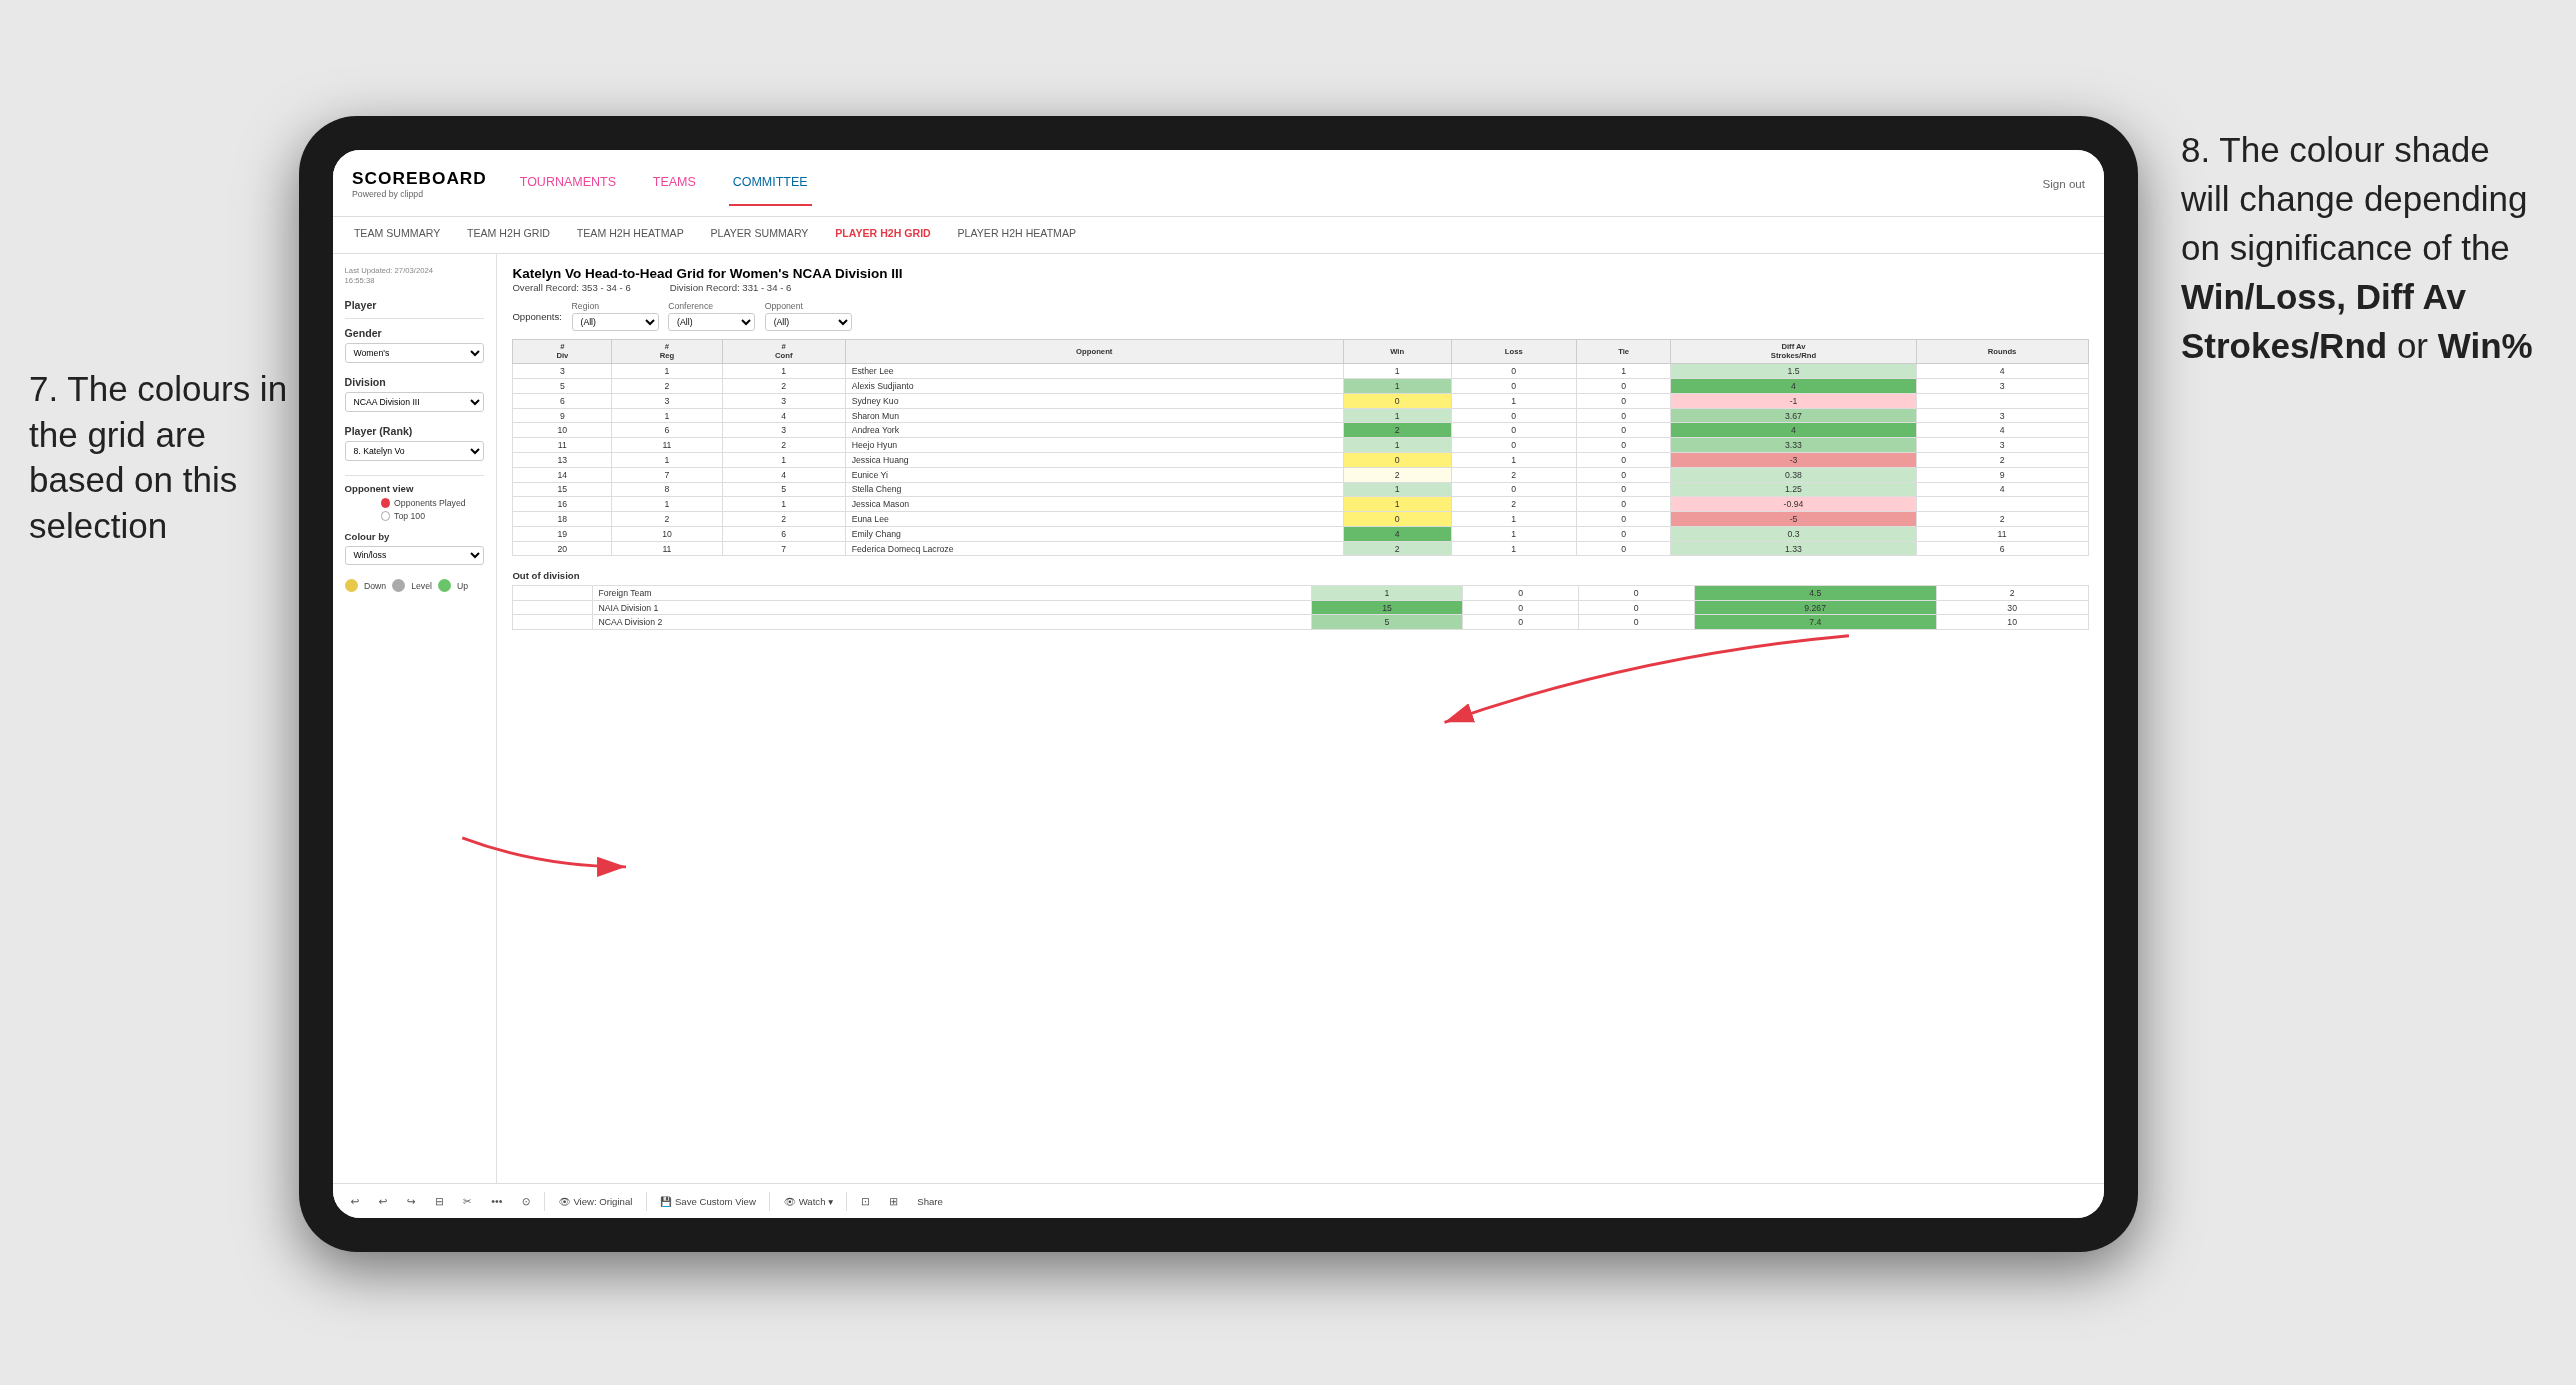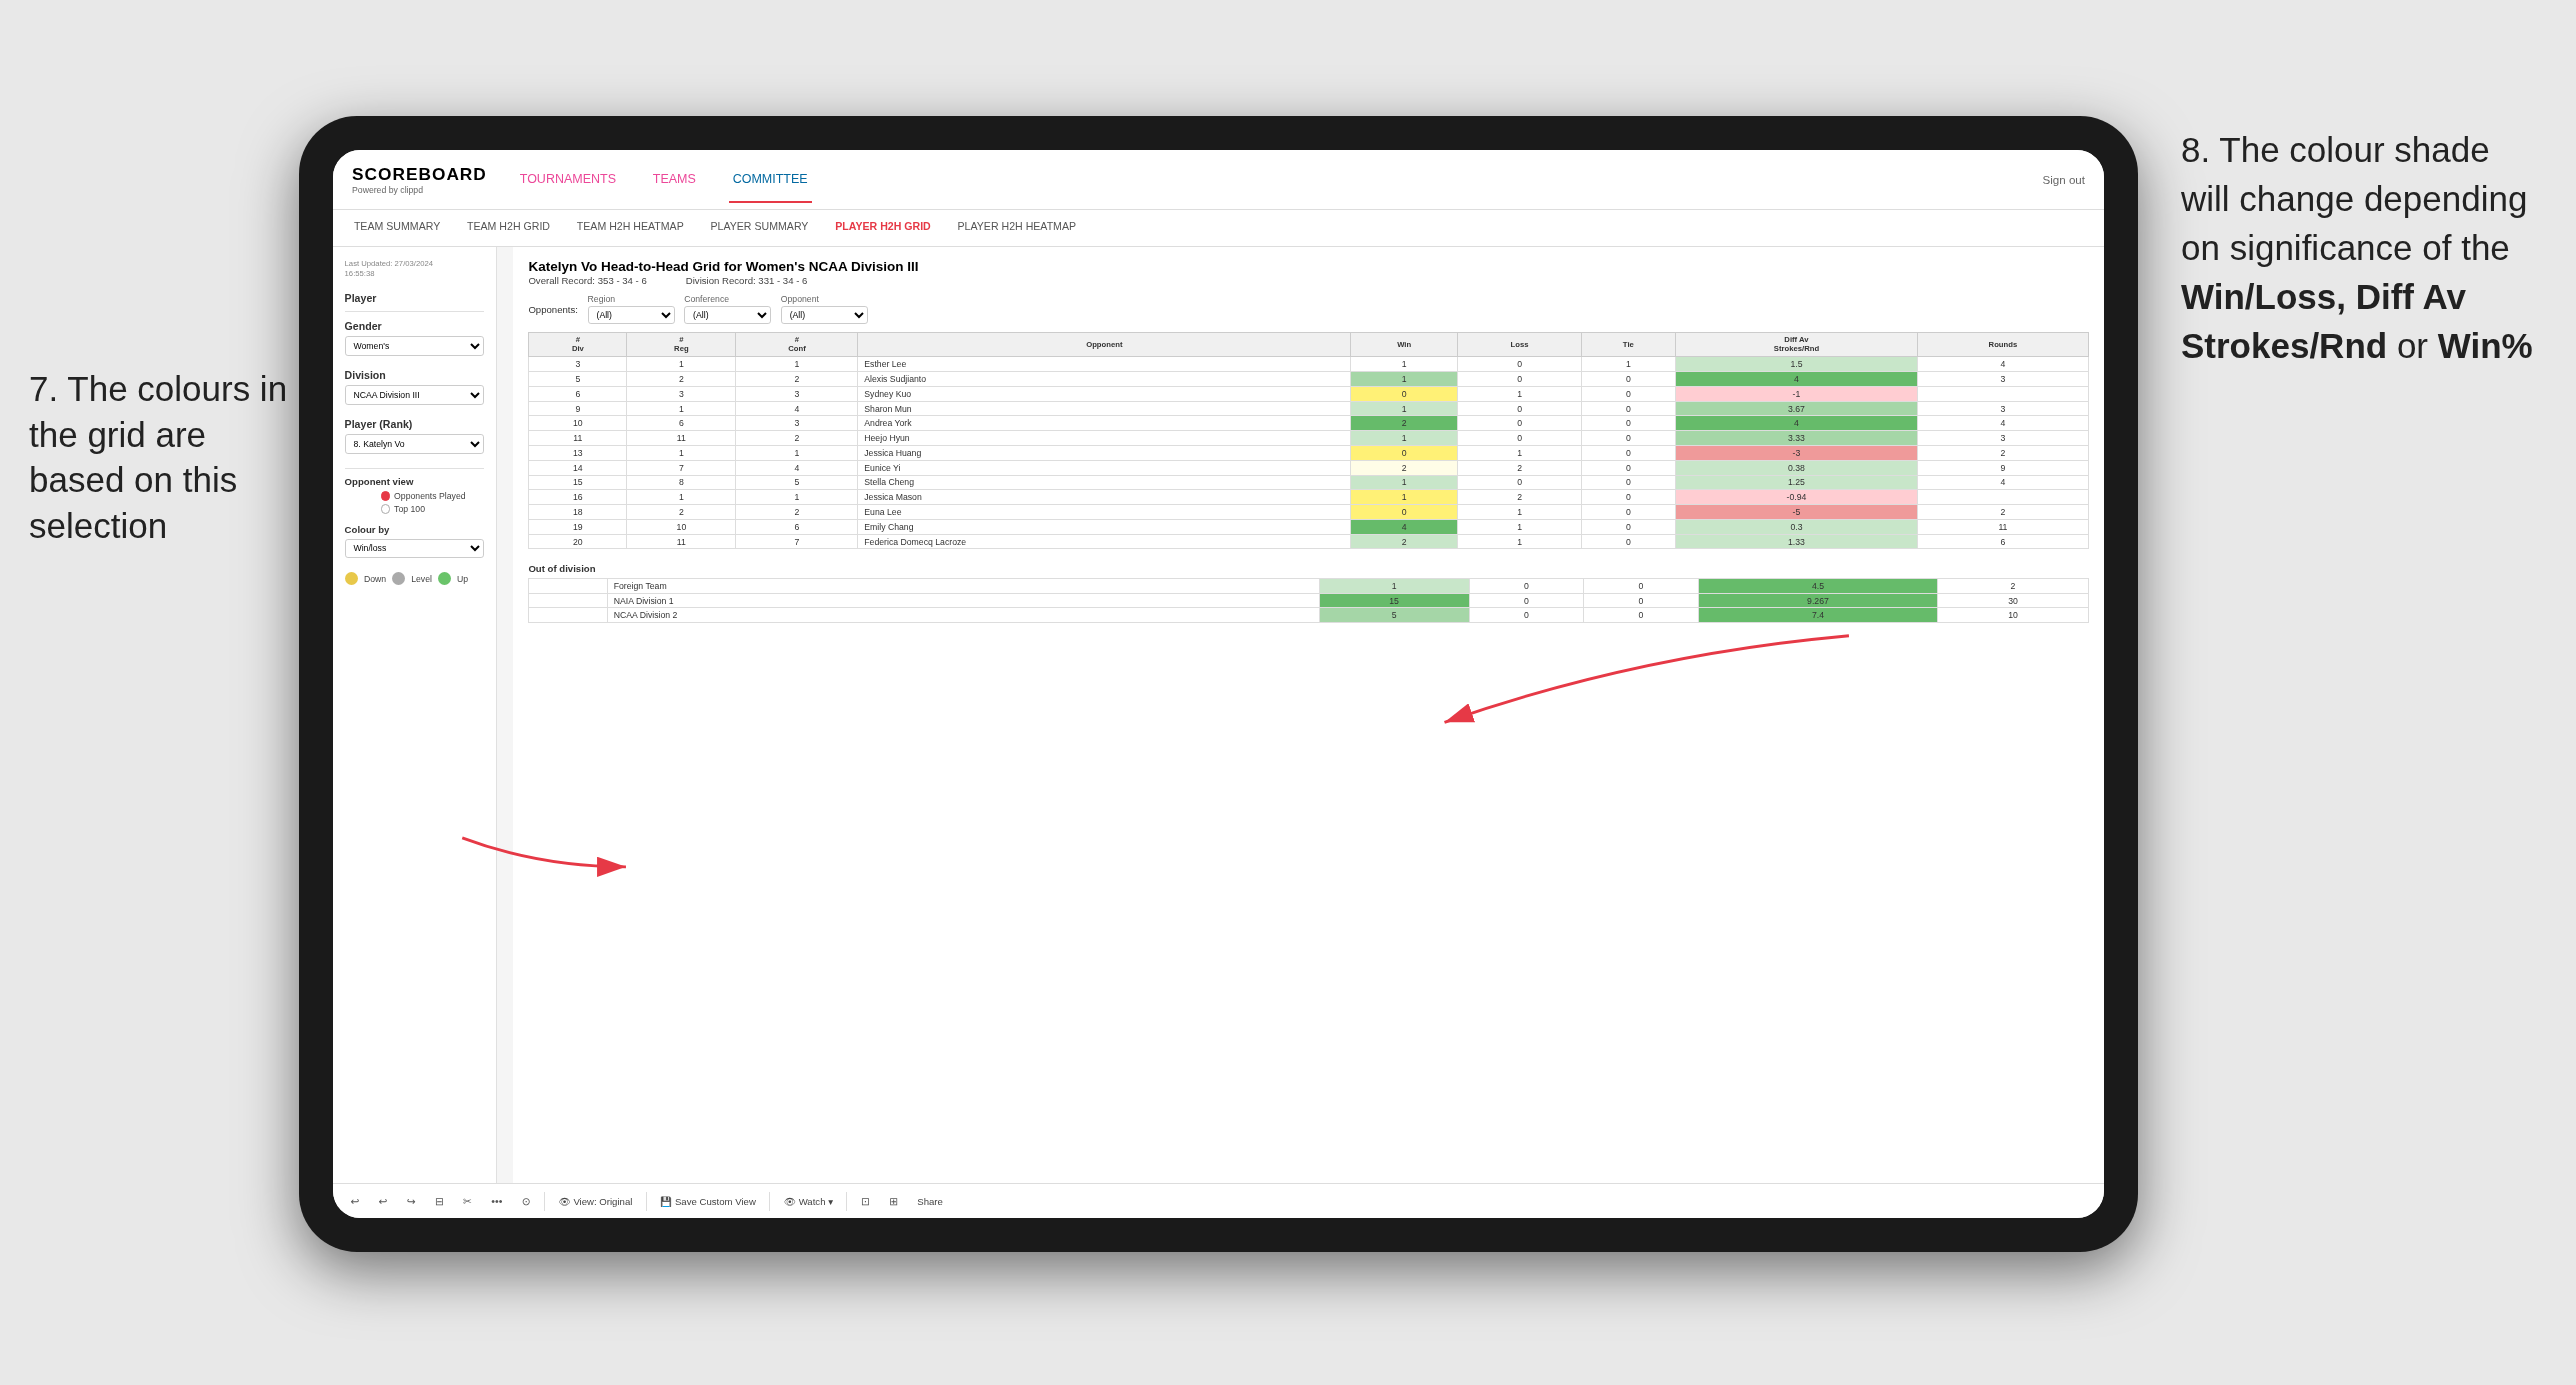--- a/index.html
+++ b/index.html
@@ -60,21 +60,21 @@
       flex-direction: column;
     }
 
     
     .top-nav {
       background: #fff;
       border-bottom: 1px solid #ddd;
       padding: 11px 19px;
       display: flex;
       align-items: center;
-      height: 60px;
+      height: 67px;
       flex-shrink: 0;
     }
 
     .logo-area {
       display: flex;
       flex-direction: column;
       margin-right: 29px;
     }
     .logo-text {
       font-size: 17.3px;
@@ -139,21 +139,20 @@
       border-bottom-color: #e63946;
       font-weight: 700;
     }
 
     
     .main-content {
       flex: 1;
       display: flex;
       background: #f5f5f5;
       overflow: hidden;
-      gap: 16px;
     }
 
     
     .sidebar {
       width: 164px;
       background: #fff;
       border-right: 1px solid #e0e0e0;
       padding: 11.6px;
       flex-shrink: 0;
       font-size: 9.6px;

